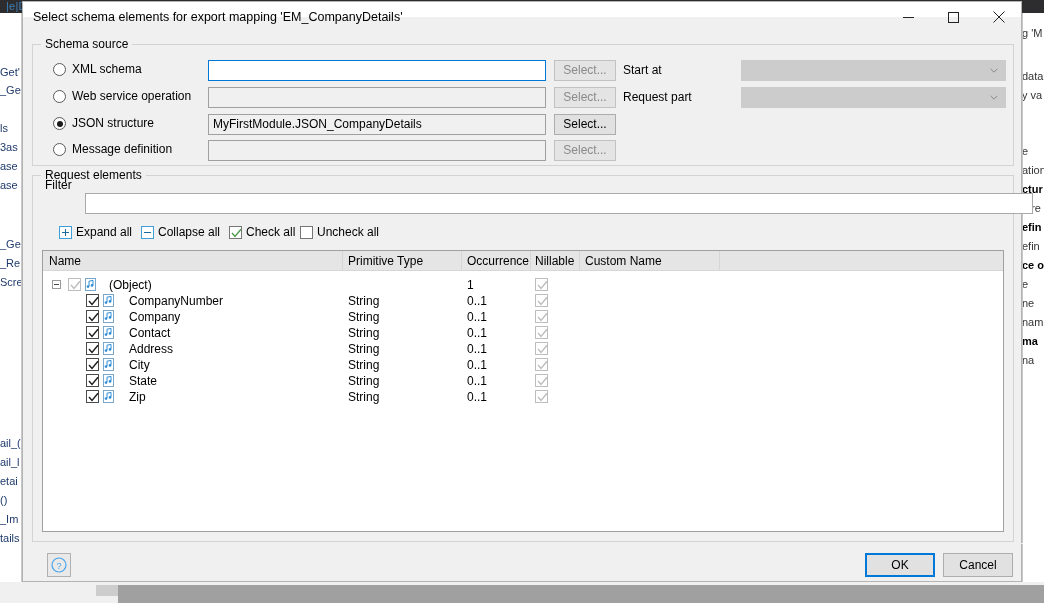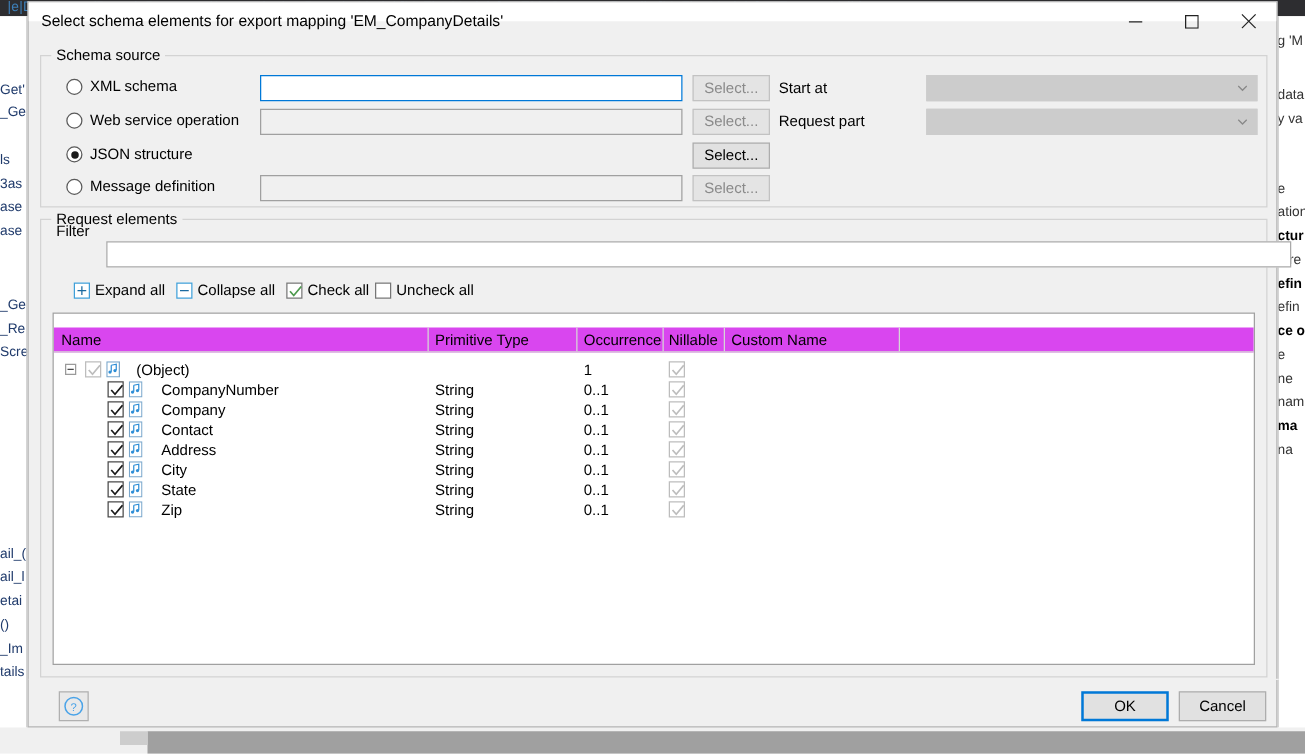--- a/index.html
+++ b/index.html
@@ -185,21 +185,21 @@
   
   .grid {
     position: absolute; left: 19px; top: 248px;
     width: 962px; height: 282px;
     box-sizing: border-box;
     background: #ffffff; border: 1px solid #a0a0a0;
     overflow: hidden;
   }
   .grid-head {
     position: relative; height: 19px;
-    background: #d946ef; border-bottom: 1px solid #d6d6d6; margin-top: 11px;
+    background: #e5e5e5; border-bottom: 1px solid #d6d6d6;
   }
   .grid-head .hc {
     position: absolute; top: 3px; font-size: 12px; white-space: nowrap;
     color: #000;
   }
   .grid-head .sep {
     position: absolute; top: 0; width: 1px; height: 19px; background: #d6d6d6;
   }
   .grid-body { position: relative; }
   .row { position: relative; height: 16px; }
@@ -353,20 +353,21 @@
         <div class="combo" style="left:708px; top:0px; width:265px;">
           <svg class="chev" viewBox="0 0 8 8">
               <path d="M0.6 1.8 L4 5.2 L7.4 1.8" fill="none" stroke="#888" stroke-width="1"></path>
             </svg>
         </div>
       </div>
 
       <div class="radio-row" style="top:69px">
         <span class="radio checked"></span>
         <span class="radio-label">JSON structure</span>
+        <div class="txtfield filled" style="left:175px; top:0px; width:338px;">MyFirstModule.JSON_CompanyDetails</div>
         <div class="btn" style="left:521px; top:0px;">Select...</div>
       </div>
 
       <div class="radio-row" style="top:95px">
         <span class="radio"></span>
         <span class="radio-label">Message definition</span>
         <div class="txtfield" style="left:175px; top:0px; width:338px;"></div>
         <div class="btn disabled" style="left:521px; top:0px;">Select...</div>
       </div>
     </div>

